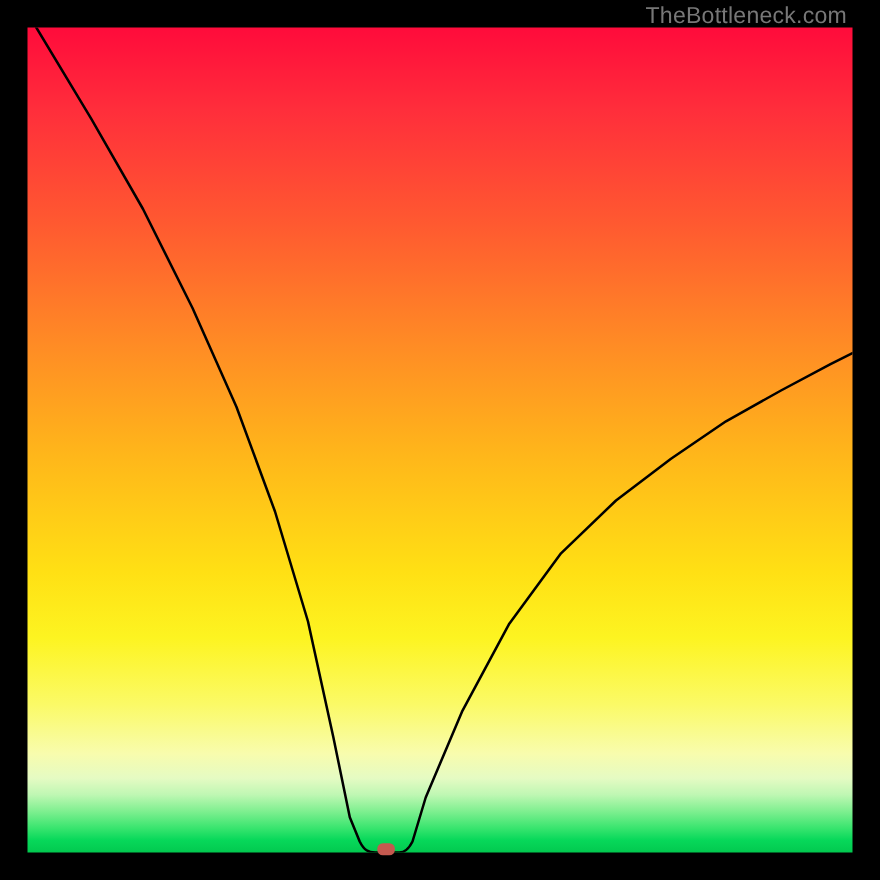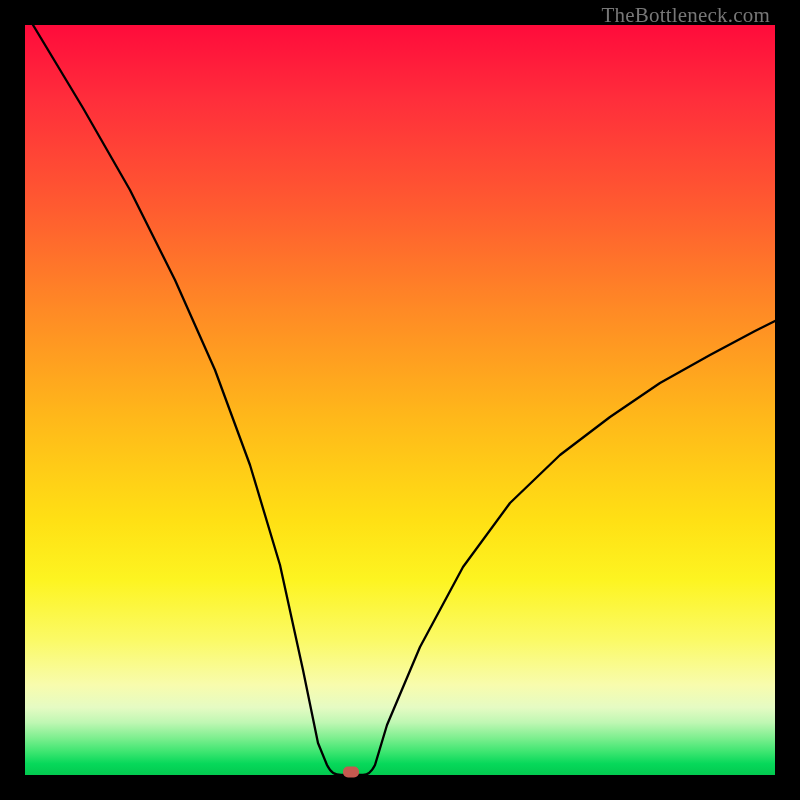--- a/index.html
+++ b/index.html
@@ -9,21 +9,20 @@
     height: 800px;
     background: #000;
     overflow: hidden;
     font-family: Arial, Helvetica, sans-serif;
   }
   .frame {
     position: relative;
     width: 800px;
     height: 800px;
     background: #000;
-    font-family: Liberation Serif, serif;
   }
   .plot-area {
     position: absolute;
     left: 25px;
     top: 25px;
     width: 750px;
     height: 750px;
     background: linear-gradient(to bottom,
       #ff0b3b 0%,
       #ff2e3b 10%,

